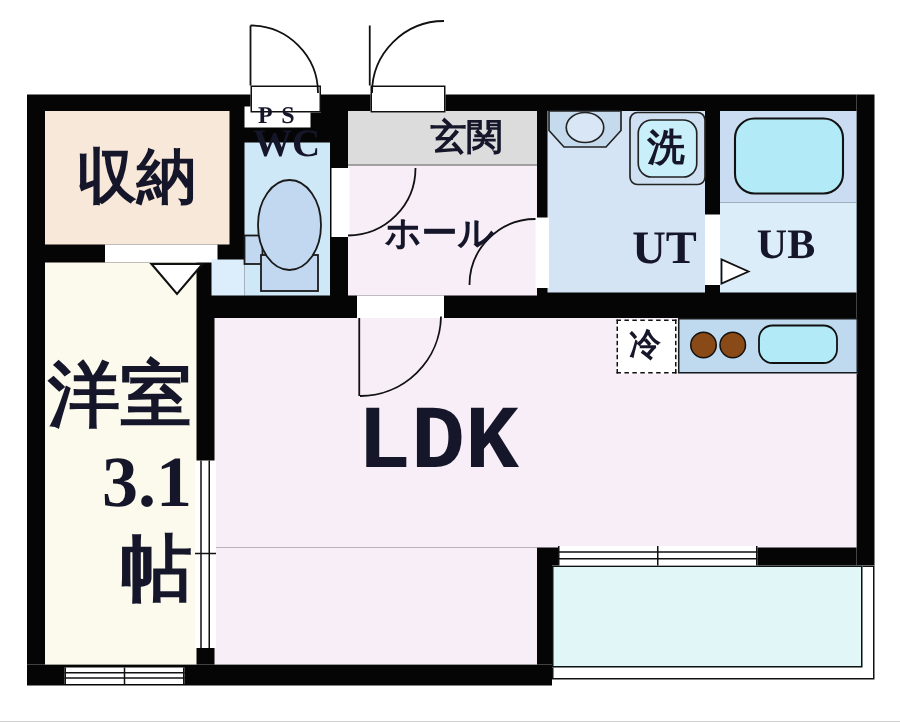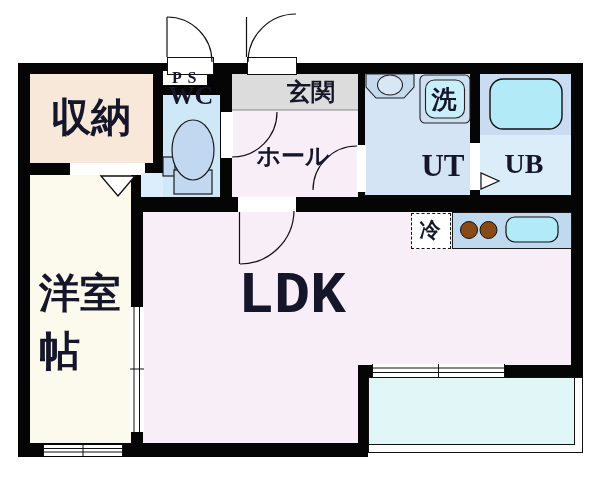--- a/index.html
+++ b/index.html
@@ -133,22 +133,23 @@
 
   <div class="lbl lblz" style="left:91px;top:118px;font-size:40px;">収納</div>
   <div class="lbl lblz" style="left:187px;top:78px;font-size:16px;letter-spacing:0.35em;">PS</div>
   <div class="lbl lblz" style="left:191px;top:96px;font-size:26px;">WC</div>
   <div class="lbl lblz" style="left:295px;top:92px;font-size:24px;margin-left:16px;">玄関</div>
   <div class="lbl lblz" style="left:293px;top:156px;font-size:24px;">ホール</div>
   <div class="lbl lblz" style="left:415px;top:165px;font-size:31px;margin-left:28px;">UT</div>
   <div class="lbl lblz" style="left:444px;top:99px;font-size:25px;">洗</div>
   <div class="lbl lblz" style="left:524px;top:164px;font-size:28px;">UB</div>
 
-  <div class="lbl lblz" style="left:80px;top:322px;font-size:41px;line-height:58px;text-align:left;">
+  <div class="lbl lblz" style="left:80px;top:322px;font-size:48px;line-height:58px;text-align:right;">
     <div>洋室</div>
+    <div>3.1</div>
     <div>帖</div>
   </div>
 
   <div class="lbl lblz" style="left:292px;top:296px;font-size:60px;font-family:Liberation Mono, monospace;">LDK</div>
 
   <div class="lbl lblz" style="left:430px;top:230px;font-size:21px;">冷</div>
 
 </div>
 
 </body></html>

